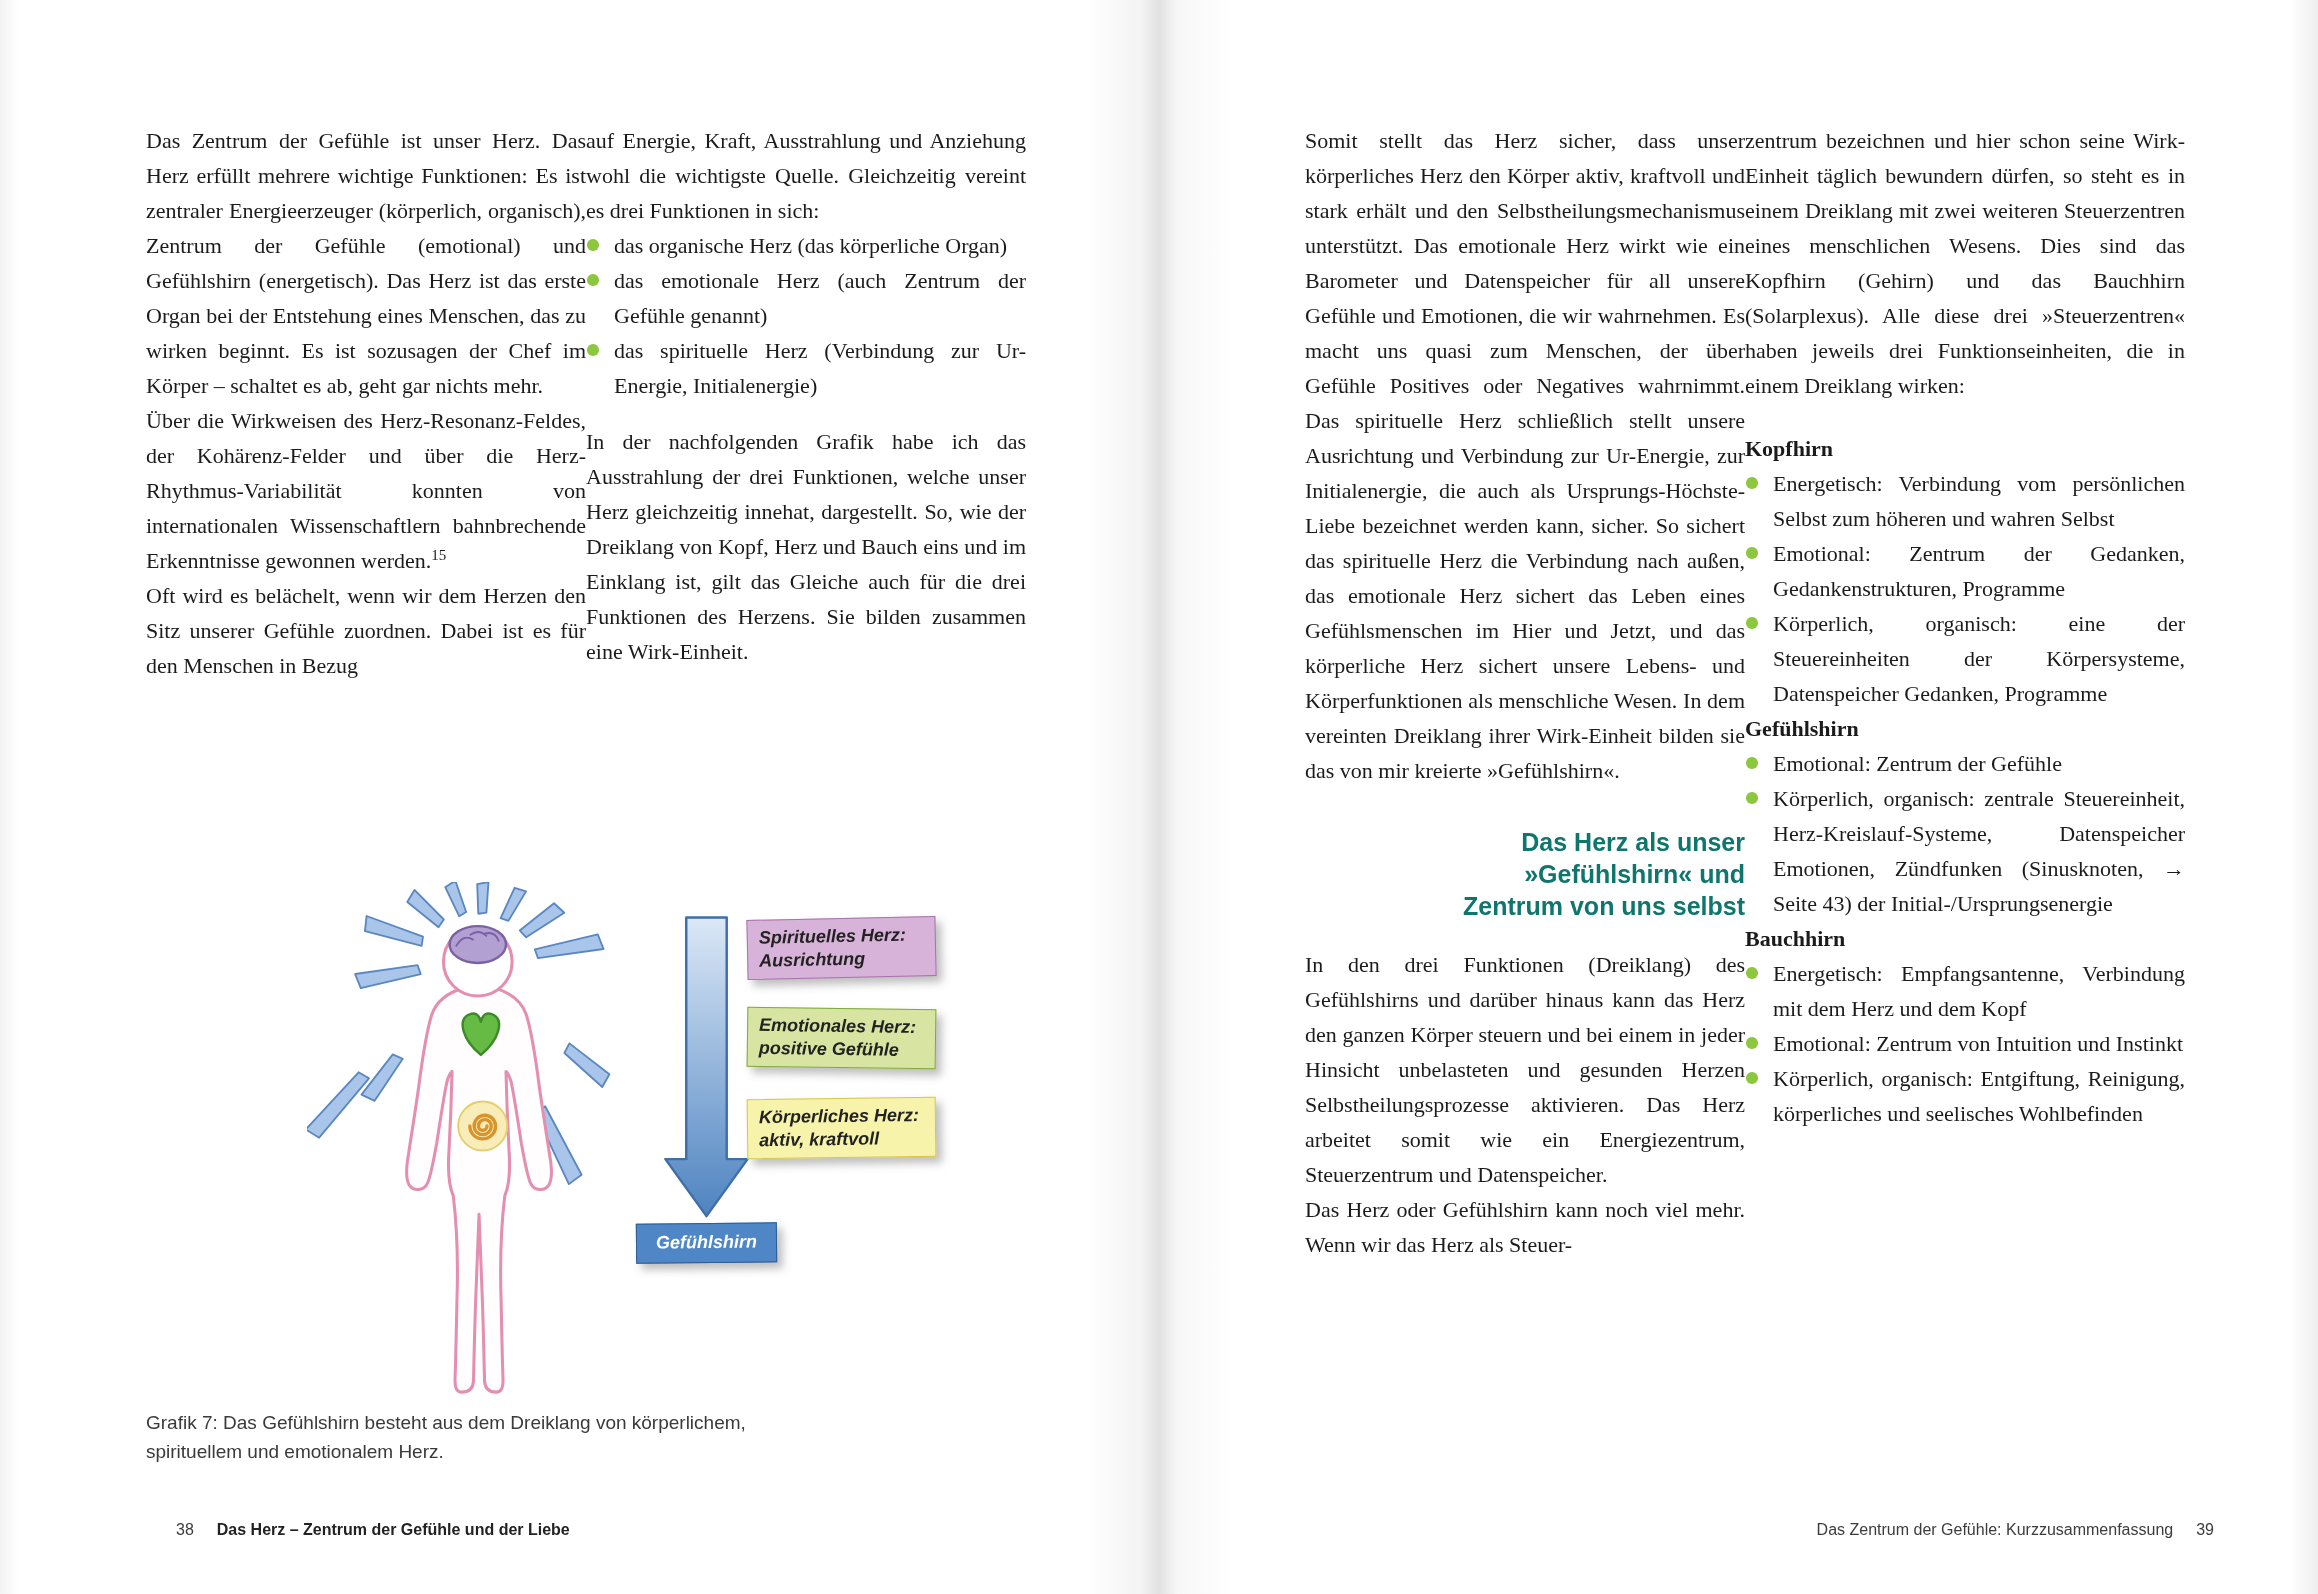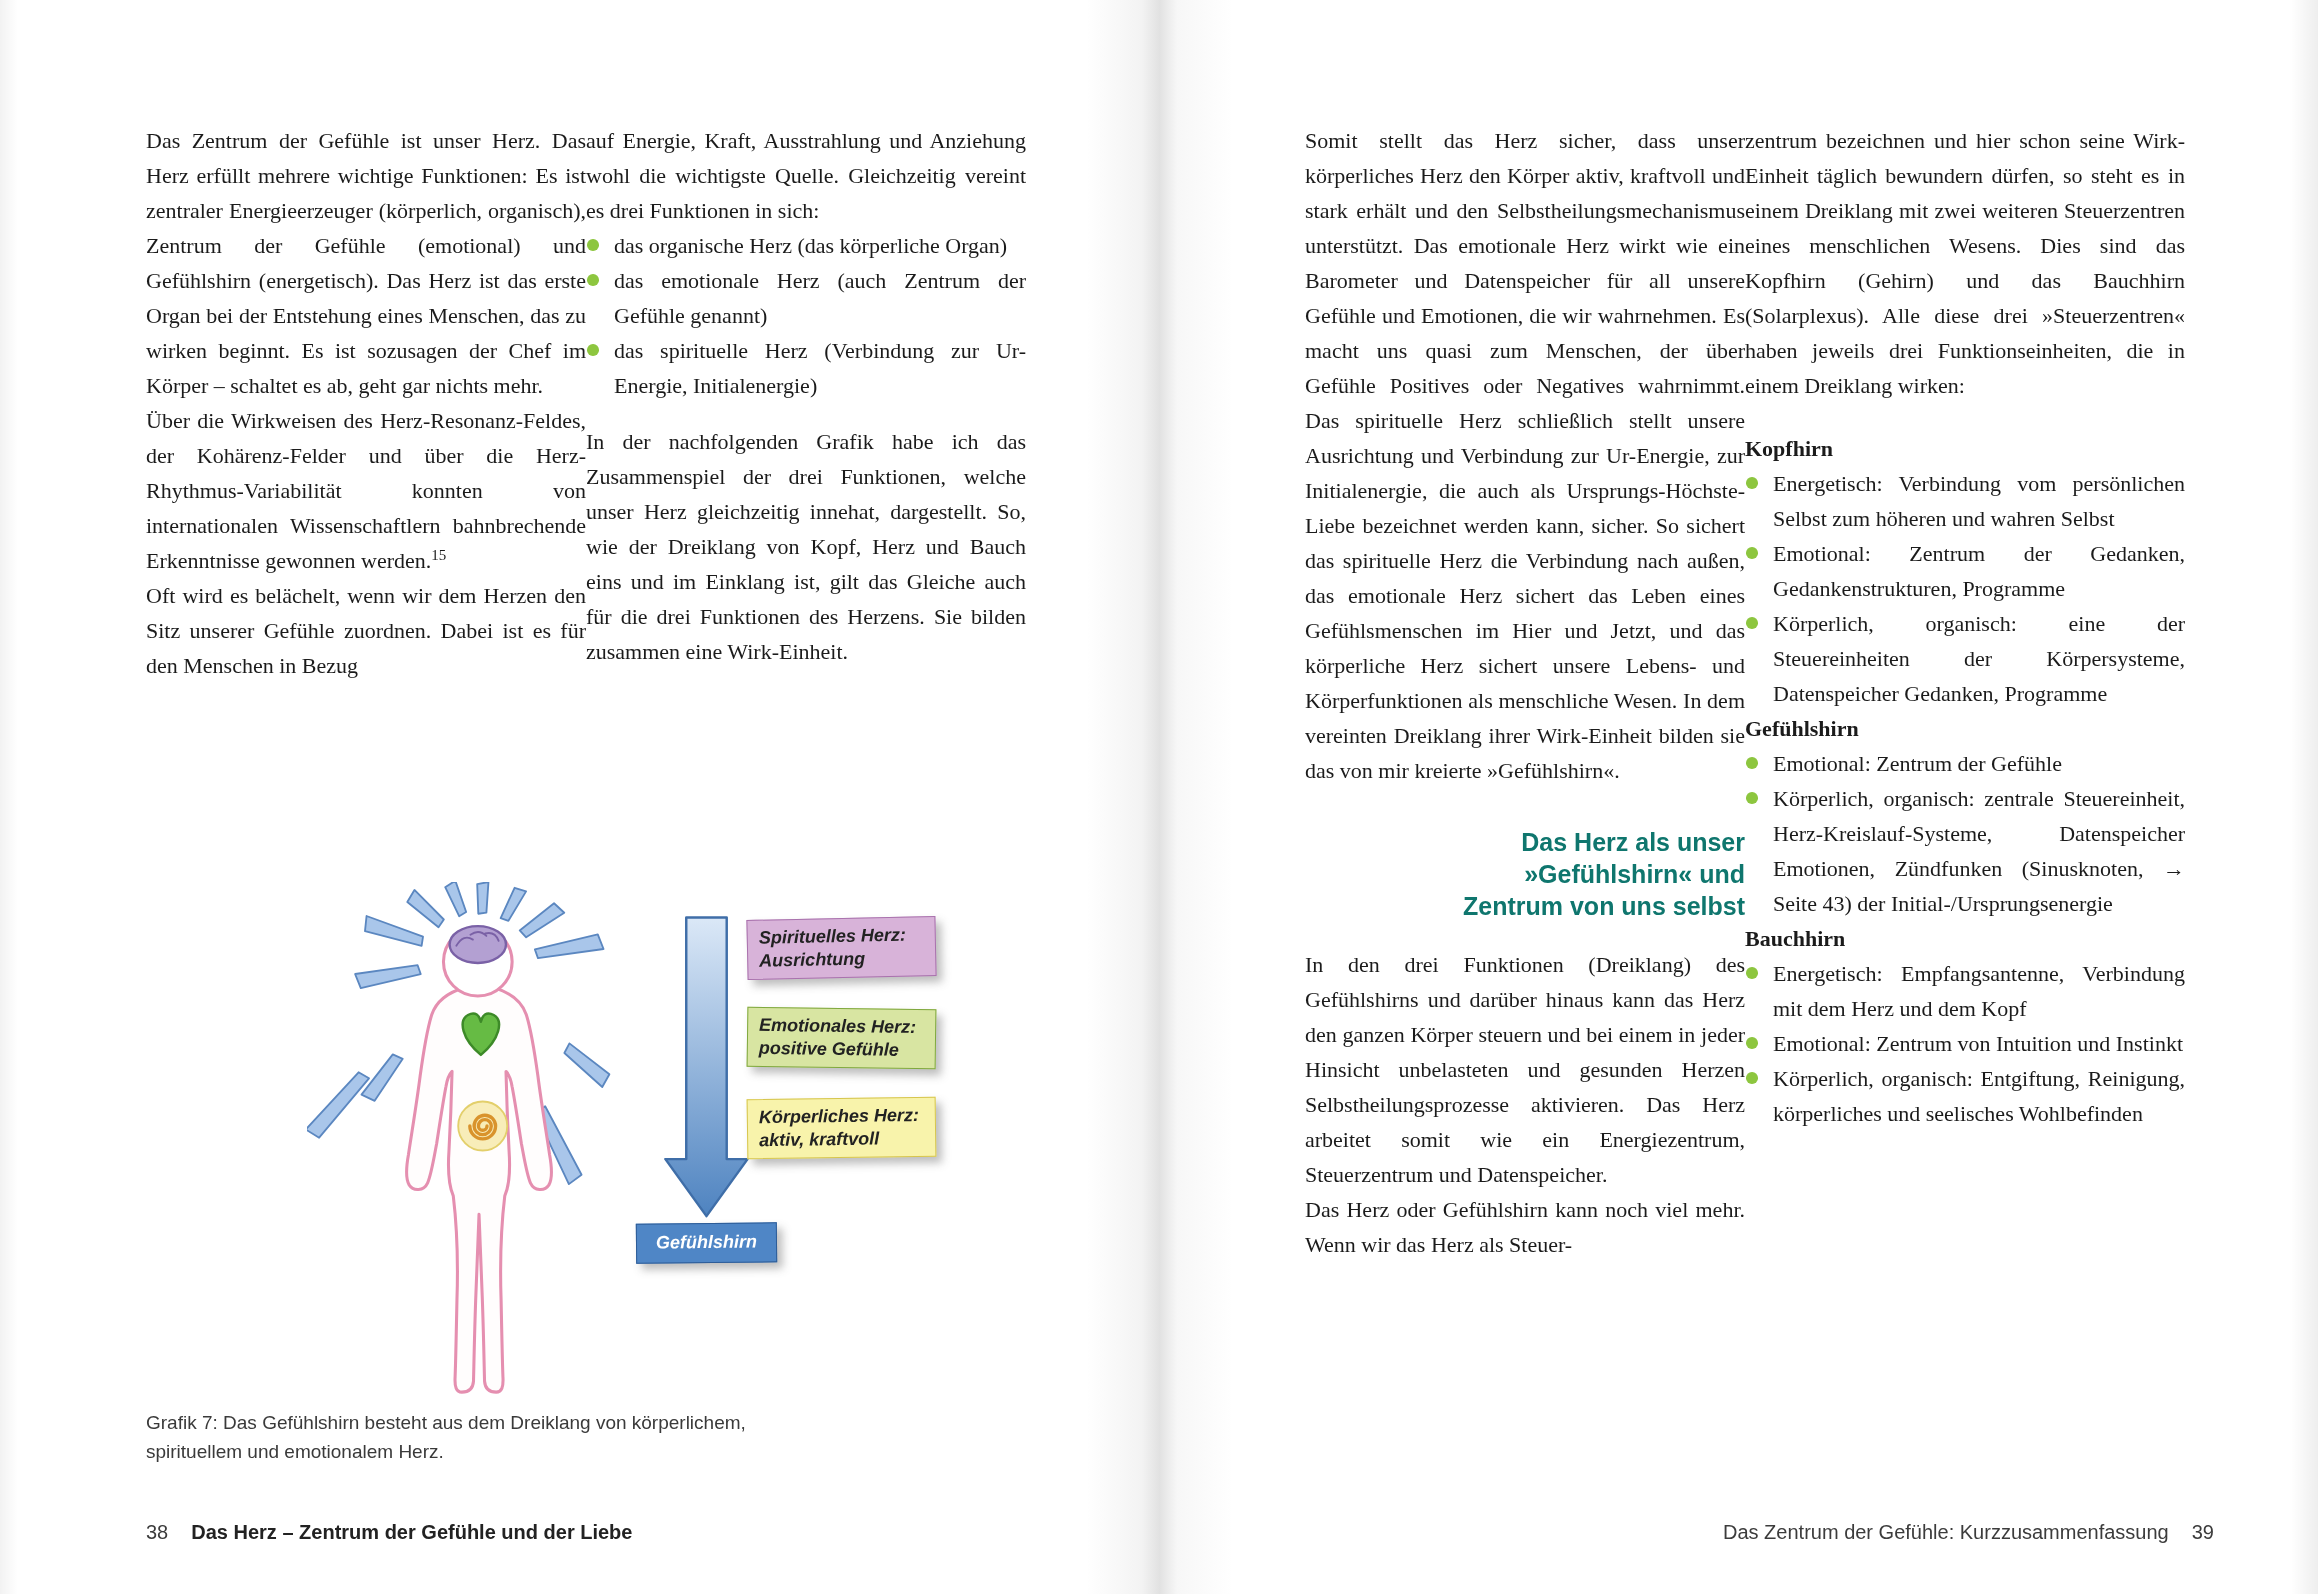--- a/index.html
+++ b/index.html
@@ -76,23 +76,24 @@
     width: 662px;
     font-family: "Liberation Sans", sans-serif;
     font-size: 19px; line-height: 29.4px;
     color: #3a3a3a;
     text-align: left;
   }
 
   .footer {
     position: absolute; top: 1521px;
     font-family: "Liberation Sans", sans-serif;
-    font-size: 20px; color: #3c3c3c;
+    font-size: 16px; color: #3c3c3c;
     display: flex; gap: 23px; align-items: baseline;
     white-space: nowrap;
+    margin-left: 30px;
   }
   .footer-left { left: 146px; }
   .footer-right { right: 104px; justify-content: center; }
   .footer .bold { font-weight: bold; color: #222; }
 
   .fold {
     position: absolute; left: 1086px; top: 0; width: 147px; height: 100%;
     background: linear-gradient(to right,
       rgba(100,100,100,0) 0%,
       rgba(100,100,100,0.08) 38%,
@@ -134,21 +135,21 @@
             <span>das organische Herz (das körperliche Organ)</span>
           </div>
           <div class="bullet">
             <span class="dot"></span>
             <span>das emotionale Herz (auch Zentrum der Gefühle genannt)</span>
           </div>
           <div class="bullet">
             <span class="dot"></span>
             <span>das spirituelle Herz (Verbindung zur Ur-Energie, Initialenergie)</span>
           </div>
-          <p class="after-list">In der nachfolgenden Grafik habe ich das Zusammenspiel der drei Funktionen, welche unser Herz gleichzeitig innehat, dargestellt. So, wie der Dreiklang von Kopf, Herz und Bauch eins und im Einklang ist, gilt das Gleiche auch für die drei Funktionen des Herzens. Sie bilden zusammen eine Wirk-Einheit.</p>
+          <p class="after-list">In der nachfolgenden Grafik habe ich das Ausstrahlung der drei Funktionen, welche unser Herz gleichzeitig innehat, dargestellt. So, wie der Dreiklang von Kopf, Herz und Bauch eins und im Einklang ist, gilt das Gleiche auch für die drei Funktionen des Herzens. Sie bilden zusammen eine Wirk-Einheit.</p>
         </div>
 
       </div>
     </div>
 
     <div class="figure">
       <svg width="810" height="515" viewBox="0 0 1320 840">
         <defs>
           <linearGradient id="arrowGrad" x1="0" y1="0" x2="0" y2="1">
             <stop offset="0" stop-color="#dbe8f7"></stop>

